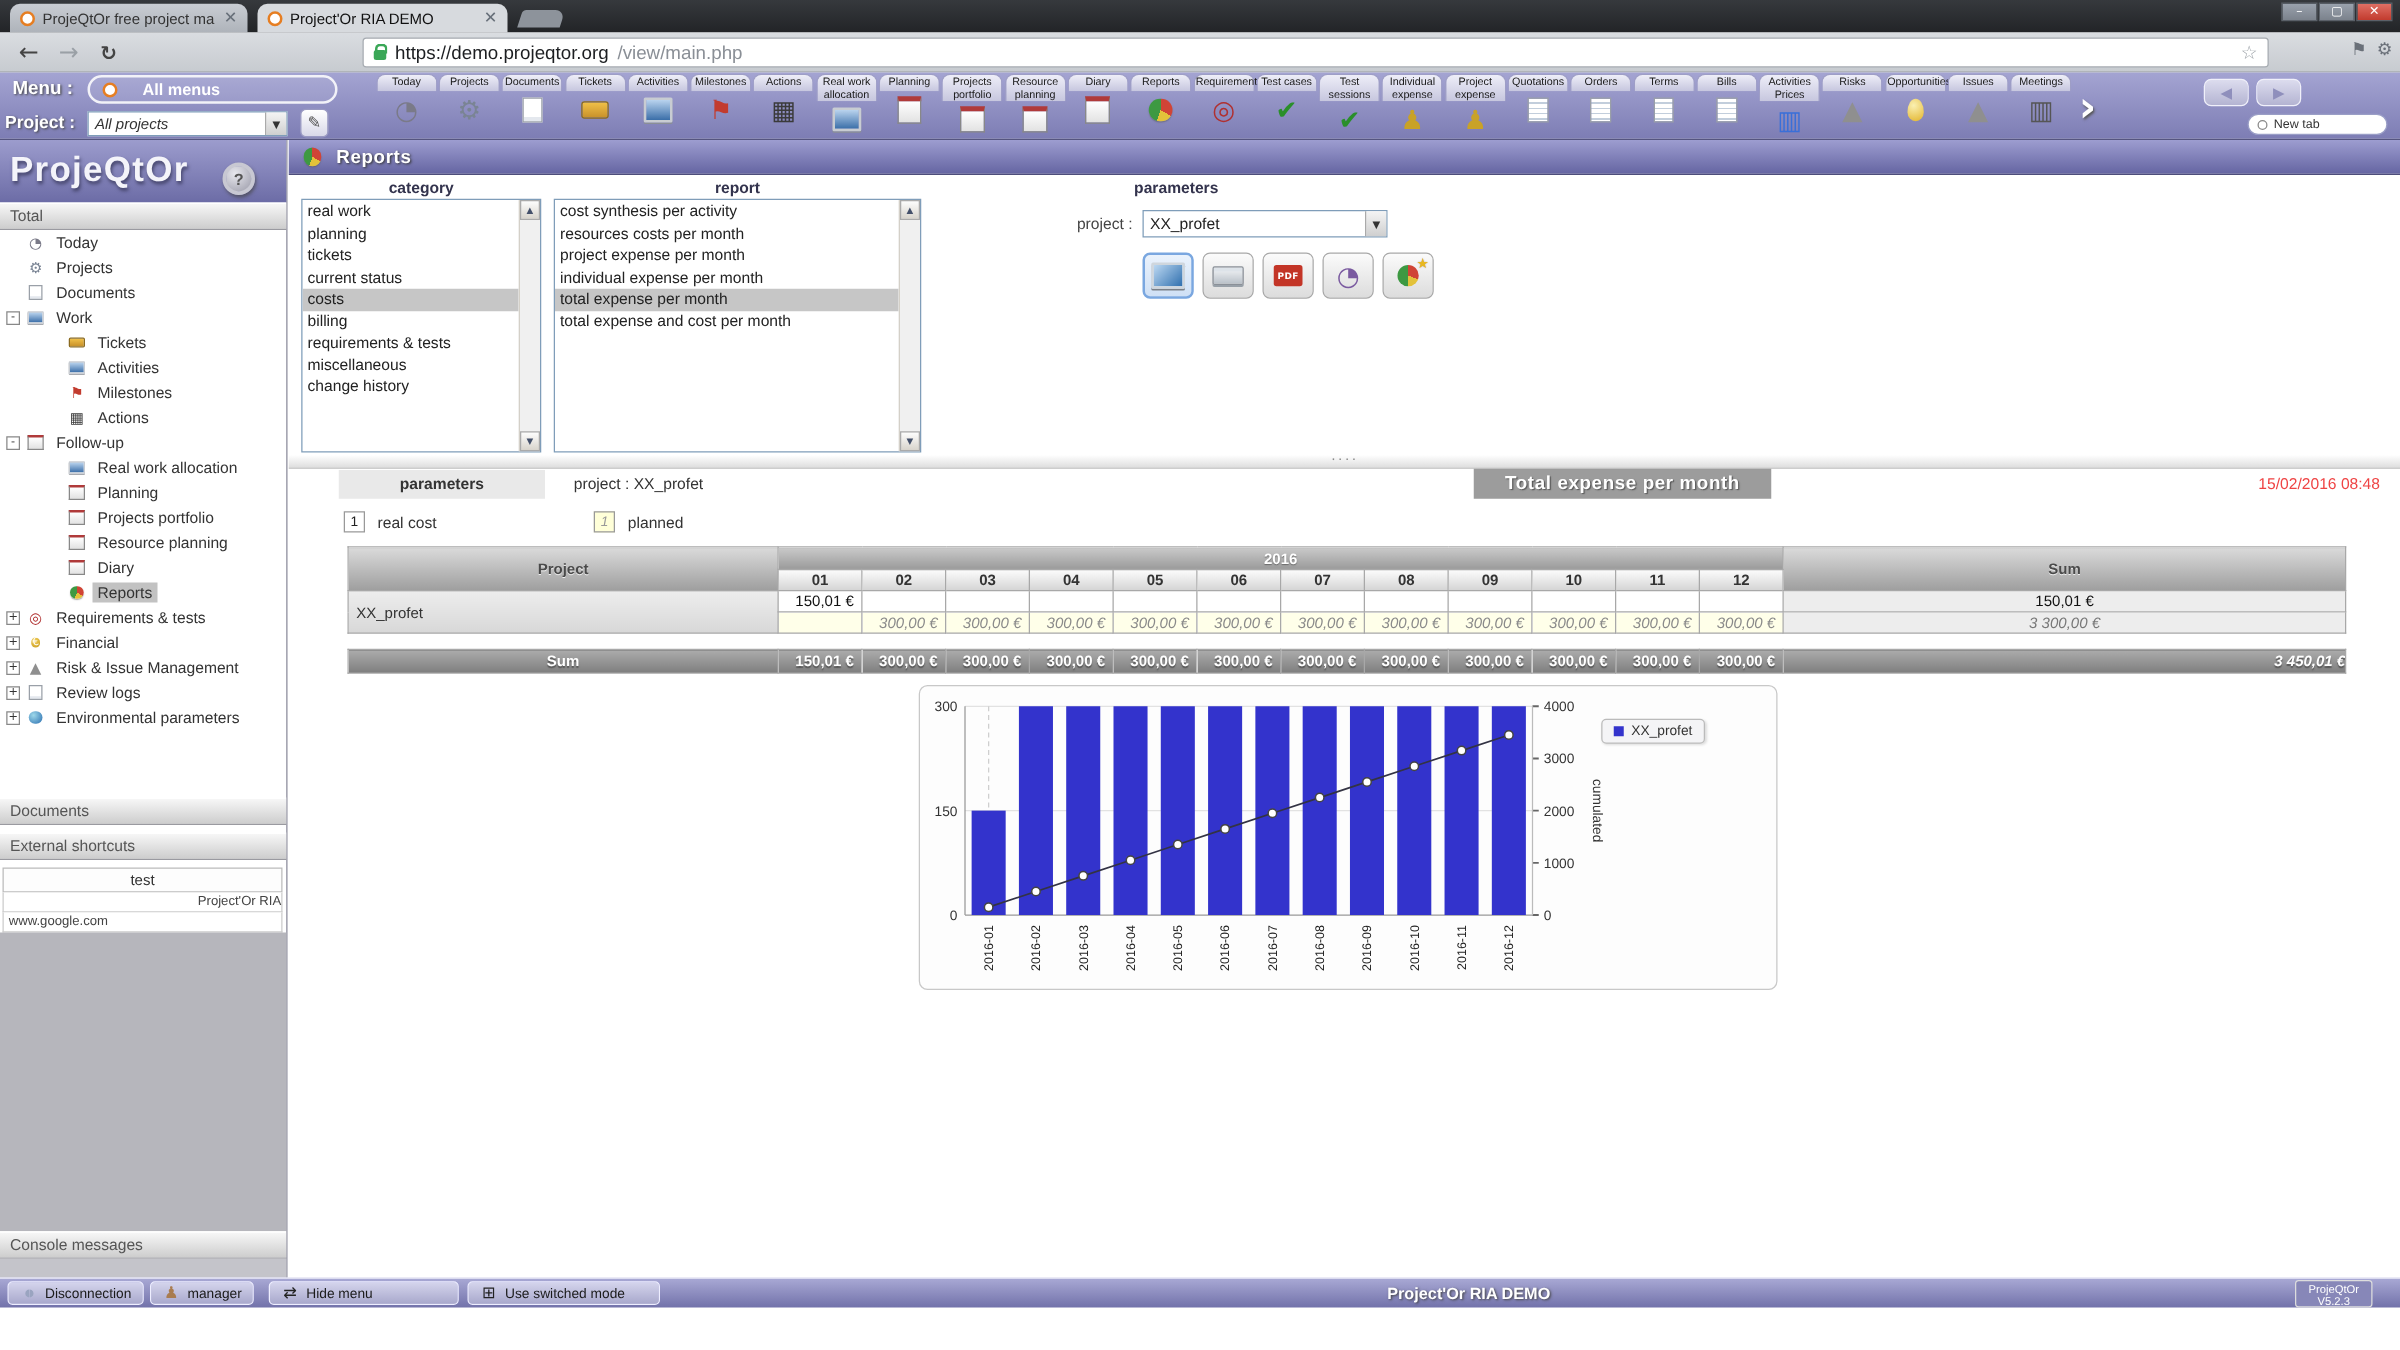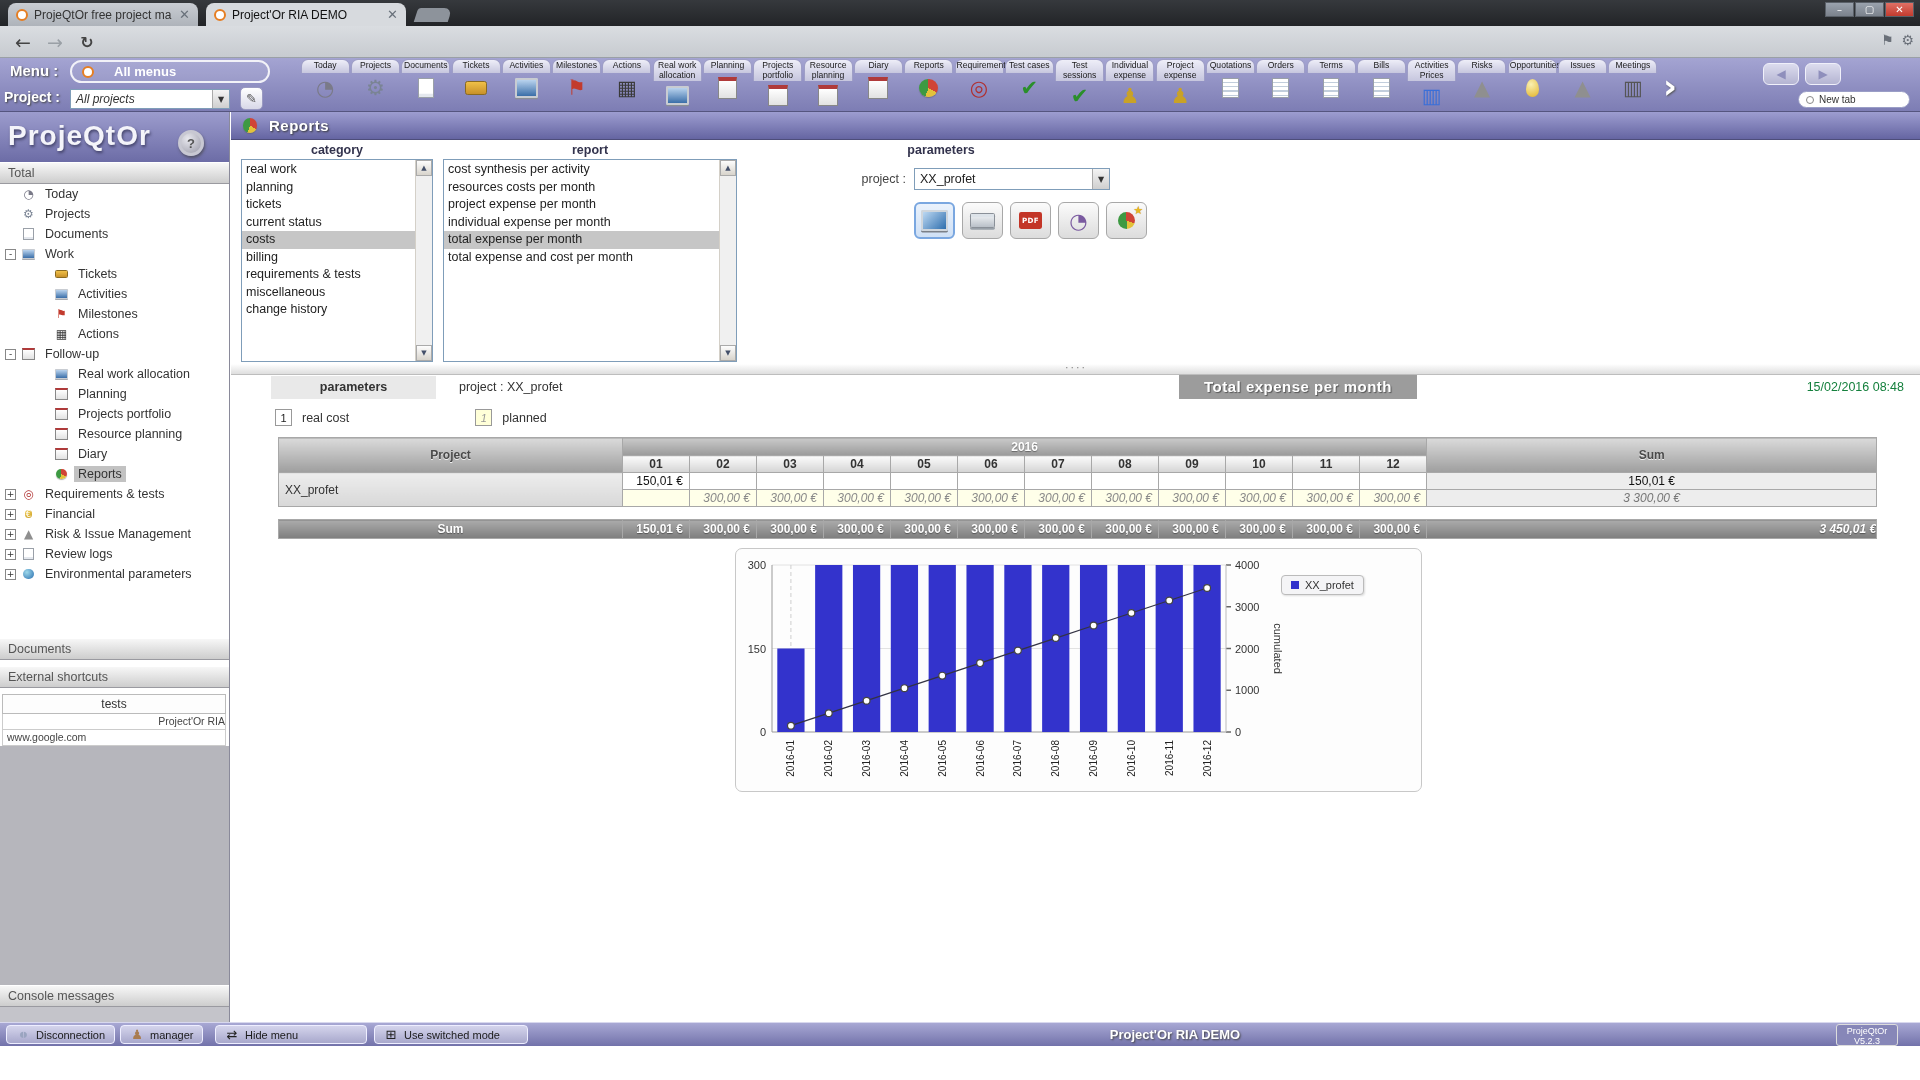--- a/index.html
+++ b/index.html
@@ -92,21 +92,21 @@
   .pbtn { width:41px; height:37px; border-radius:6px; border:1px solid #a8a8a8; background:linear-gradient(#fbfbfb,#dcdcdc); display:flex; align-items:center; justify-content:center; }
   .pbtn.selected { border:2px solid #7aa7e0; background:linear-gradient(#eaf2fc,#cfe0f5); }
   .pbtn .icon { width:27px; height:27px; font-size:21px; }
 
   .splitter { position:absolute; left:0; top:252px; width:100%; height:11px; background:linear-gradient(#ffffff,#dedede); border-bottom:1px solid #bdbdbd; }
   .split-dots { position:absolute; left:820px; top:-3px; width:50px; text-align:center; color:#8a8a8a; font-size:11px; letter-spacing:2px; }
 
   .params-tab { position:absolute; left:40px; top:264px; width:165px; height:23px; background:#e9e9e9; font-weight:bold; font-size:12.5px; color:#333; text-align:center; line-height:23px; }
   .proj-text { position:absolute; left:228px; top:268px; font-size:12.5px; color:#333; }
   .report-title-box { position:absolute; left:948px; top:263px; width:238px; height:24px; background:#9c9c9c; color:#fff; font-size:15px; font-weight:bold; text-align:center; line-height:24px; text-shadow:1px 1px 1px #555; letter-spacing:0.5px; }
-  .timestamp { position:absolute; right:16px; top:268px; font-size:12.5px; color:#15803d; }
+  .timestamp { position:absolute; right:16px; top:268px; font-size:12.5px; color:#ef4444; }
 
   .legend-row { position:absolute; left:44px; top:297px; display:flex; align-items:center; gap:10px; }
   .codebox { width:17px; height:17px; border:1px solid #999; background:#fff; text-align:center; font-size:11px; line-height:16px; color:#222; }
   .codebox.planned { background:#ffffd8; font-style:italic; color:#999; }
   .legend-lab { font-size:12.5px; color:#333; margin-right:116px; }
 
   .rtable { position:absolute; left:47px; top:325px; width:1598px; border-collapse:collapse; table-layout:fixed; }
   .rtable th, .rtable td { border:1px solid #a8a8a8; font-size:12px; overflow:hidden; white-space:nowrap; }
   .c-proj { width:344px; } .c-m { width:67px; } .c-sum { width:450px; }
   .h-proj, .h-sum { background:linear-gradient(#dadada,#9e9e9e); color:#4a4a4a; font-weight:bold; text-shadow:0 1px 0 #efefef; }
@@ -213,20 +213,26 @@
       <span class="wbtn glyph">–</span>
       <span class="wbtn glyph">▢</span>
       <span class="wbtn close glyph">✕</span>
     </div>
   </div>
 
   <div class="navbar">
     <span class="nav-btn glyph" style="left:10px;">←</span>
     <span class="nav-btn fwd glyph" style="left:42px;">→</span>
     <span class="nav-btn glyph" style="left:74px; font-weight:bold; font-size:16px;">↻</span>
+    <div class="omnibox">
+      <span class="lock"></span>
+      <span class="url-host">https://demo.projeqtor.org</span>
+        <span class="url-path">/view/main.php</span>
+      <span class="omni-star glyph">☆</span>
+    </div>
     <div class="nav-right">
       <span class="glyph">⚑</span>
       <span class="glyph">⚙</span>
     </div>
   </div>
 
   <div class="appbar">
     <span class="menu-label">Menu :</span>
     <div class="menu-pill">
       <span class="q-ring"></span>
@@ -512,21 +518,21 @@
 
         <div class="mi lvl0">
           <span class="ebox glyph">+</span>
           <span class="micon icon globe-icon"></span>
           <span class="mlabel">Environmental parameters</span>
         </div>
 
     </div>
     <div class="sec-header" style="top:526px;">Documents</div>
     <div class="sec-header" style="top:554px;">External shortcuts</div>
-    <div class="shortcut-head">tests</div>
+    <div class="shortcut-head">test</div>
     <div class="shortcut-row" style="top:602px;text-align:right;">Project'Or RIA</div>
     <div class="shortcut-row" style="top:618px;">www.google.com</div>
     <div class="side-gray"></div>
     <div class="sec-header" style="top:873px;">Console messages</div>
     <div class="side-gray2"></div>
   </div>
 
   <div class="main">
     <div class="reports-titlebar">
       <span class="icon pie-chart-icon" style="width:18px;height:18px;font-size:16px;"></span>

